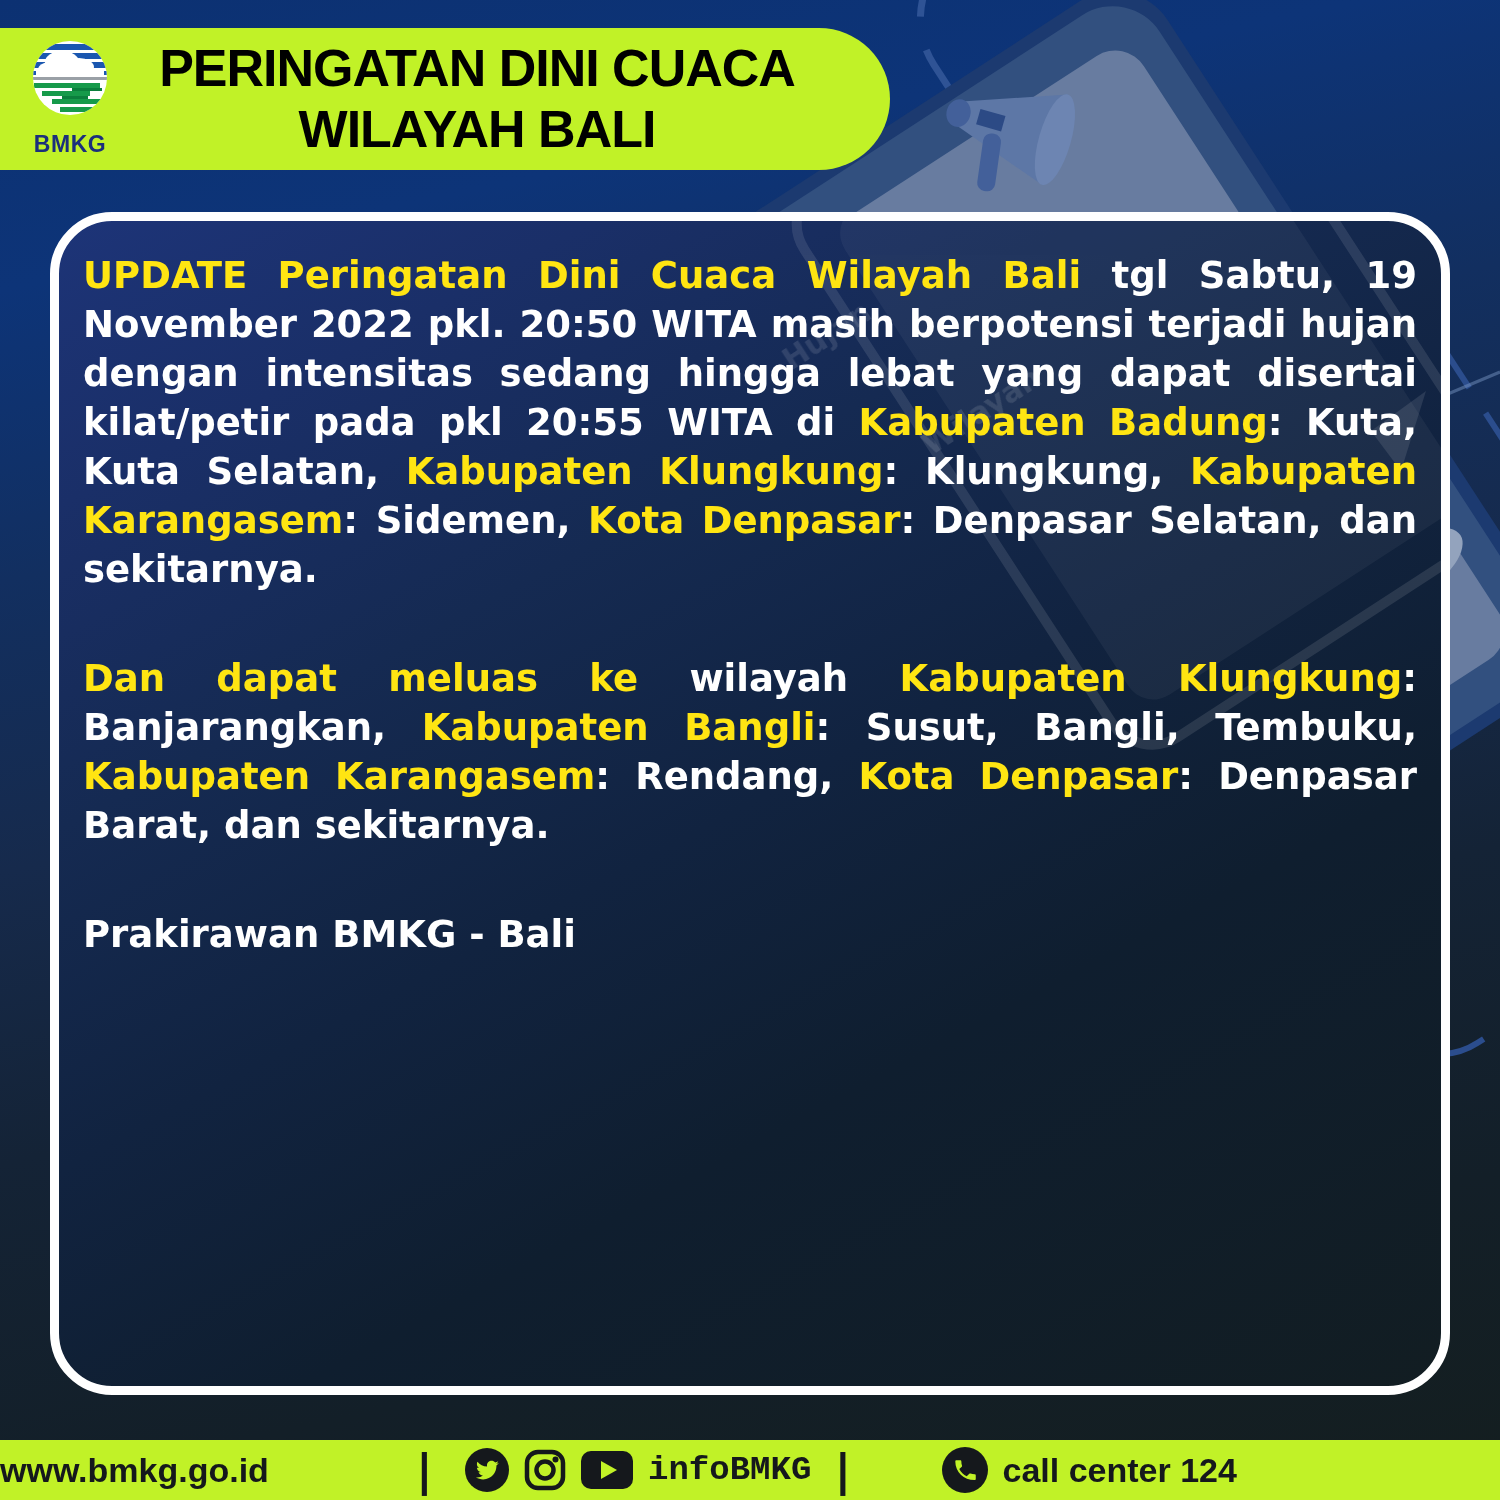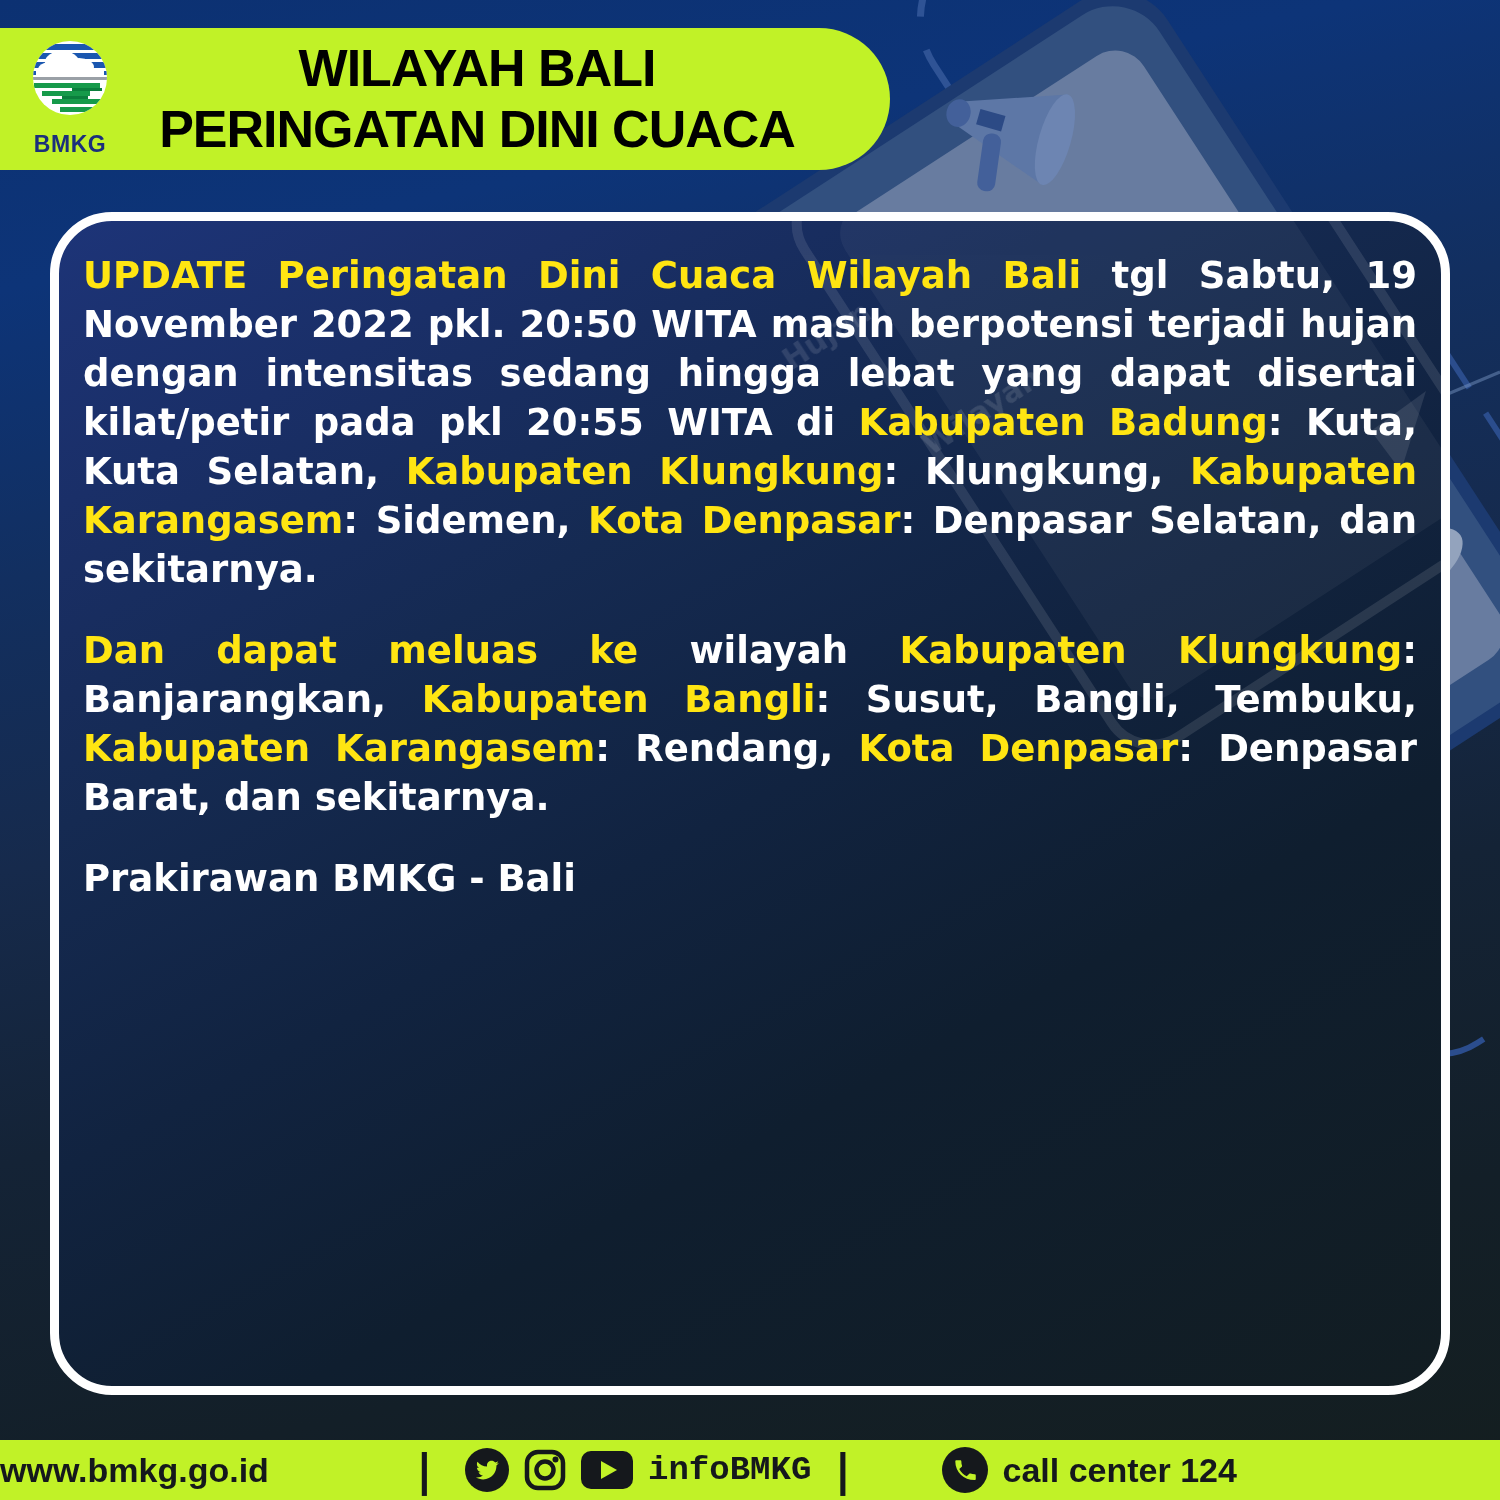--- a/index.html
+++ b/index.html
@@ -27,21 +27,21 @@
     border:9px solid #ffffff;border-radius:62px;overflow:hidden;z-index:2;
     background:linear-gradient(152deg,#1d3478 0%,#1a2f68 15%,#152a52 32%,#112340 50%,#0f1e2f 68%,#121d22 100%);
   }
   .card-watermark{position:absolute;top:0;right:0;pointer-events:none;}
   .content{
     position:relative;padding:30px 24px;color:#ffffff;
     font-family:"DejaVu Sans",sans-serif;font-weight:700;
     font-size:37px;line-height:49px;text-align:justify;
   }
   .content p{margin:0;}
-  .content p + p{margin-top:32px;}
+  .content p + p{margin-top:60px;}
   .seg-yellow{color:#ffe512;}
   .seg-white{color:#ffffff;}
   
   .footer{
     position:absolute;left:0;bottom:0;width:1500px;height:60px;background:#c1f227;
     display:flex;align-items:center;justify-content:flex-start;z-index:3;
     color:#15181c;font-weight:700;font-size:34px;
   }
   .footer .sep{font-weight:700;font-size:40px;transform:scaleY(1.15);}
   .f-url{margin-right:150px;}
@@ -150,22 +150,22 @@
         </g>
         <g fill="#0b7f3d">
           <rect x="40" y="48" width="30" height="3"></rect>
           <rect x="30" y="56" width="26" height="3"></rect>
         </g>
       </g>
     </svg>
     <div class="logo-label">BMKG</div>
   </div>
   <div class="title">
+    <div>PERINGATAN DINI CUACA</div>
     <div>WILAYAH BALI</div>
-    <div>PERINGATAN DINI CUACA</div>
   </div>
 </div>
 
 <div class="card">
   <svg class="card-watermark" width="760" height="560" viewBox="0 0 760 560">
     <g transform="translate(470,140) rotate(-33)" opacity="0.10">
       <rect x="-230" y="-330" width="460" height="660" rx="48" fill="none" stroke="#ffffff" stroke-width="10"></rect>
       <rect x="-196" y="-290" width="392" height="580" rx="30" fill="#ffffff" opacity="0.45"></rect>
     </g>
     <g fill="#ffffff" opacity="0.12" font-family="DejaVu Sans, sans-serif" font-size="30" font-weight="bold">

